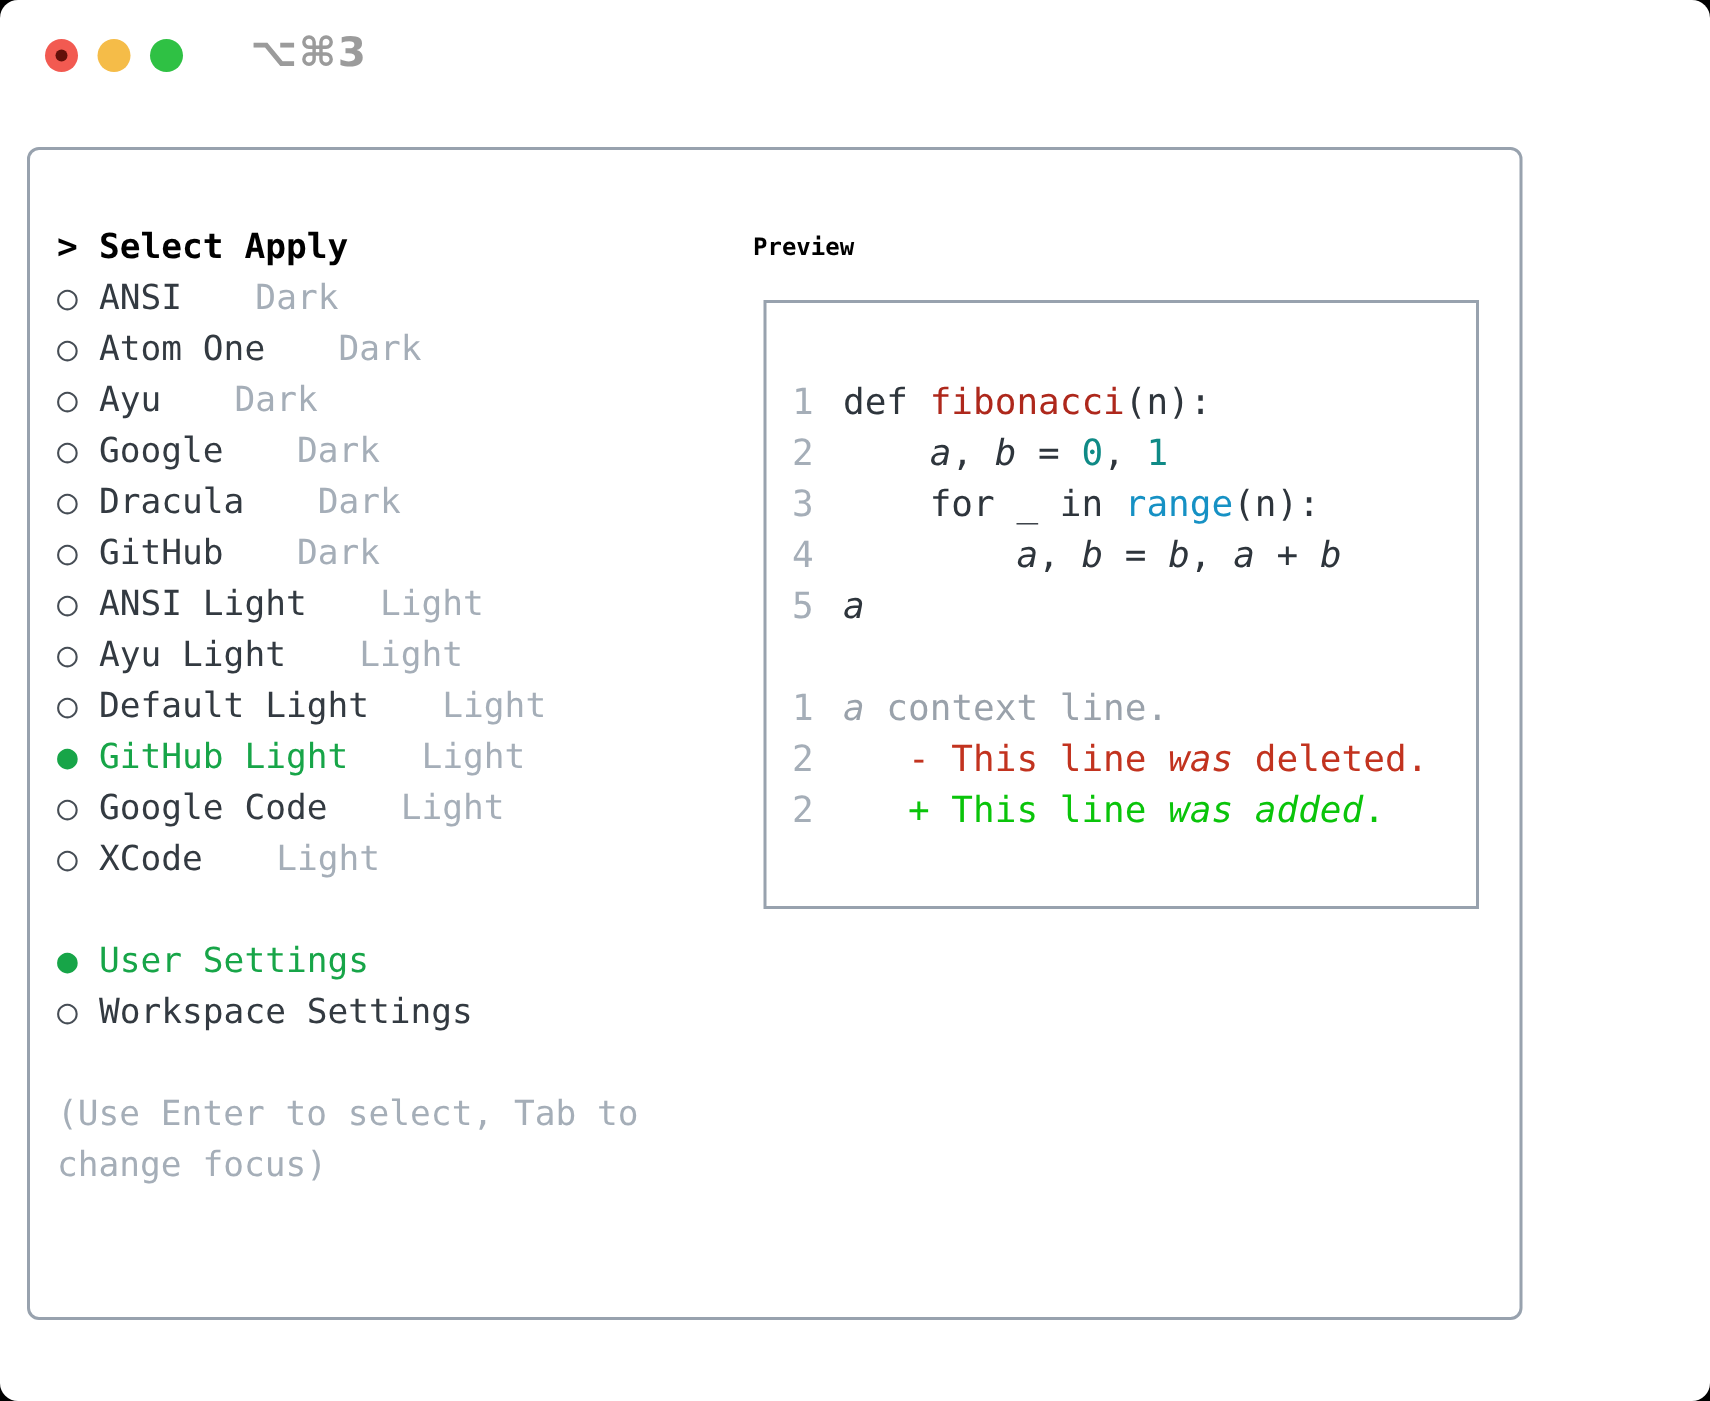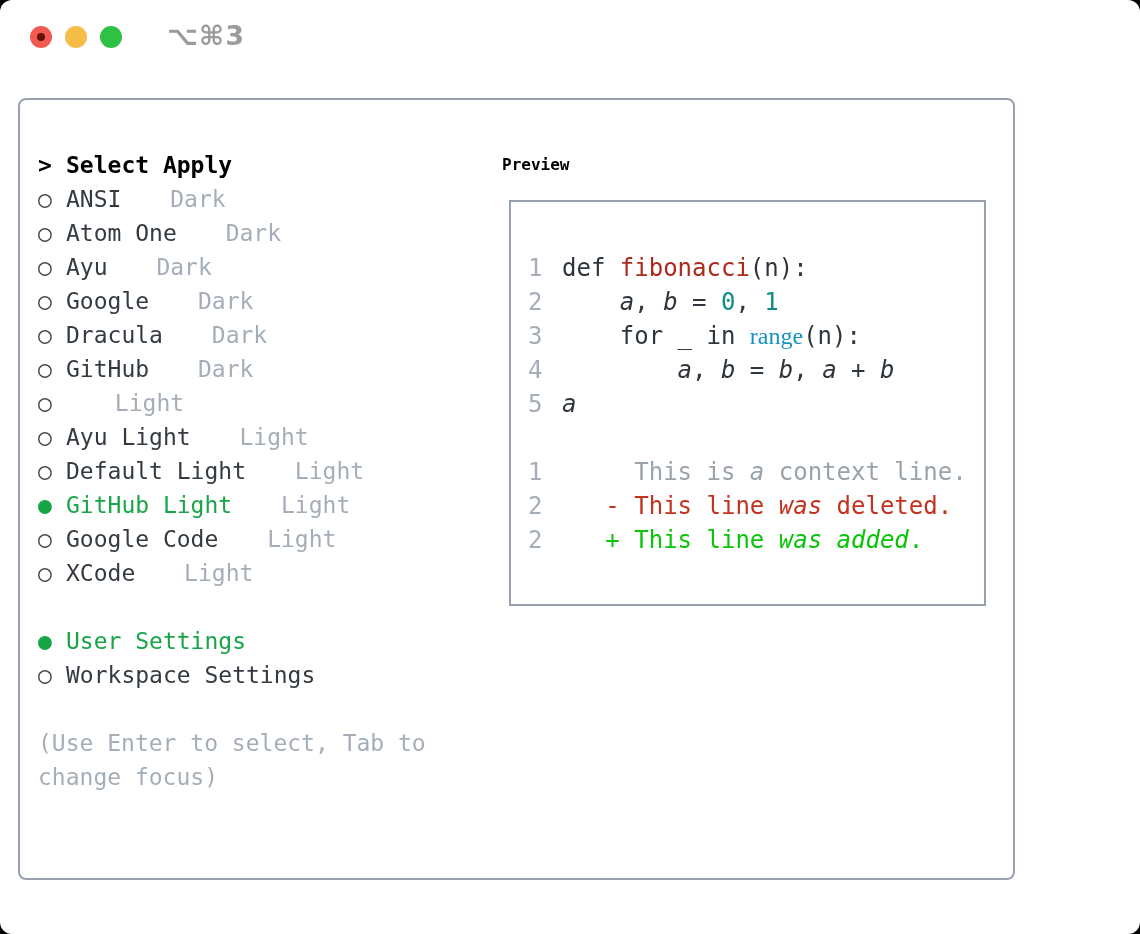--- a/index.html
+++ b/index.html
@@ -45,21 +45,21 @@
   .preview-box{
     position:absolute;left:489px;top:100px;width:473px;height:402px;
     border:2px solid #98a2ae;background:#fff;
   }
   .code{padding:49px 0 0 17px;font-size:24px;line-height:34px;}
   .cline{display:flex;white-space:pre;height:34px;line-height:34px;}
   .lineno{display:inline-block;width:34px;color:#a5aeb8;flex:none;}
   .sc{color:#2e353c;}
   .sfn{color:#ae281c;}
   .snum{color:#0f8a86;}
-  .sbi{color:#1691c4;font-family:Liberation Serif, serif;}
+  .sbi{color:#1691c4;}
   .sid{color:#2e353c;font-style:italic;}
   .sctx{color:#9aa2ab;}
   .sctxi{color:#9aa2ab;font-style:italic;}
   .sdel{color:#c2331f;}
   .sdeli{color:#c2331f;font-style:italic;}
   .sadd{color:#0ac40a;}
   .saddi{color:#0ac40a;font-style:italic;}
 </style>
 </head>
 <body>
@@ -83,21 +83,21 @@
       <div class="row heading">
         <span class="bullet">&gt;</span><span class="hname">Select Apply</span>
       </div>
       <div id="theme-list">
           <div class="row"><span class="bullet">○</span><span class="name">ANSI</span><span class="variant"> Dark</span></div>
           <div class="row"><span class="bullet">○</span><span class="name">Atom One</span><span class="variant"> Dark</span></div>
           <div class="row"><span class="bullet">○</span><span class="name">Ayu</span><span class="variant"> Dark</span></div>
           <div class="row"><span class="bullet">○</span><span class="name">Google</span><span class="variant"> Dark</span></div>
           <div class="row"><span class="bullet">○</span><span class="name">Dracula</span><span class="variant"> Dark</span></div>
           <div class="row"><span class="bullet">○</span><span class="name">GitHub</span><span class="variant"> Dark</span></div>
-          <div class="row"><span class="bullet">○</span><span class="variant"> Light</span></div>
+          <div class="row"><span class="bullet">○</span><span class="name">ANSI Light</span><span class="variant"> Light</span></div>
           <div class="row"><span class="bullet">○</span><span class="name">Ayu Light</span><span class="variant"> Light</span></div>
           <div class="row"><span class="bullet">○</span><span class="name">Default Light</span><span class="variant"> Light</span></div>
           <div class="row"><span class="bullet sel">●</span><span class="name sel">GitHub Light</span><span class="variant"> Light</span></div>
           <div class="row"><span class="bullet">○</span><span class="name">Google Code</span><span class="variant"> Light</span></div>
           <div class="row"><span class="bullet">○</span><span class="name">XCode</span><span class="variant"> Light</span></div>
         </div>
       <div class="spacer"></div>
       <div id="apply-options">
           <div class="row"><span class="bullet sel">●</span><span class="name sel">User Settings</span></div>
           <div class="row"><span class="bullet">○</span><span class="name">Workspace Settings</span></div>
@@ -109,20 +109,20 @@
     <div class="preview-heading">Preview</div>
 
     <div class="preview-box">
       <div class="code" id="code-lines">
           <div class="cline"><span class="lineno">1</span><span class="sc">def </span><span class="sfn">fibonacci</span><span class="sc">(n):</span></div>
           <div class="cline"><span class="lineno">2</span><span class="sc">    </span><span class="sid">a</span><span class="sc">, </span><span class="sid">b</span><span class="sc"> = </span><span class="snum">0</span><span class="sc">, </span><span class="snum">1</span></div>
           <div class="cline"><span class="lineno">3</span><span class="sc">    for _ in </span><span class="sbi">range</span><span class="sc">(n):</span></div>
           <div class="cline"><span class="lineno">4</span><span class="sc">        </span><span class="sid">a</span><span class="sc">, </span><span class="sid">b</span><span class="sc"> = </span><span class="sid">b</span><span class="sc">, </span><span class="sid">a</span><span class="sc"> + </span><span class="sid">b</span></div>
           <div class="cline"><span class="lineno">5</span><span class="sid">a</span></div>
           <div class="cline"><span class="lineno"></span></div>
-          <div class="cline"><span class="lineno">1</span><span class="sctx">     This is </span><span class="sctxi">a</span><span class="sctx"> context line.</span></div>
+          <div class="cline"><span class="lineno">1</span><span class="sctxi">a</span><span class="sctx"> context line.</span></div>
           <div class="cline"><span class="lineno">2</span><span class="sdel">   - This line </span><span class="sdeli">was</span><span class="sdel"> deleted.</span></div>
           <div class="cline"><span class="lineno">2</span><span class="sadd">   + This line </span><span class="saddi">was</span><span class="sadd"> </span><span class="saddi">added</span><span class="sadd">.</span></div>
         </div>
     </div>
 
   </div>
 </div>
 
 </body></html>

